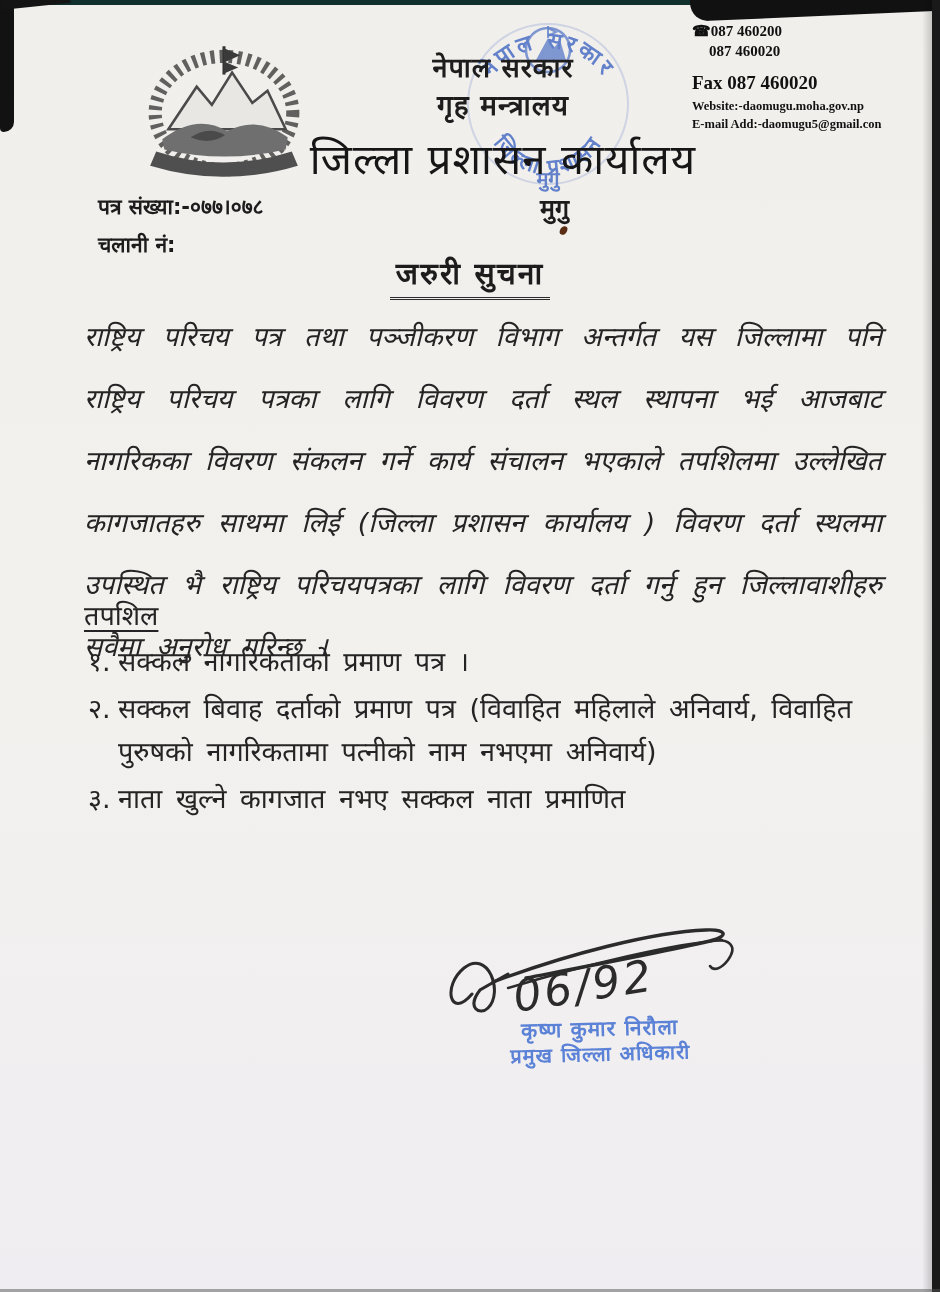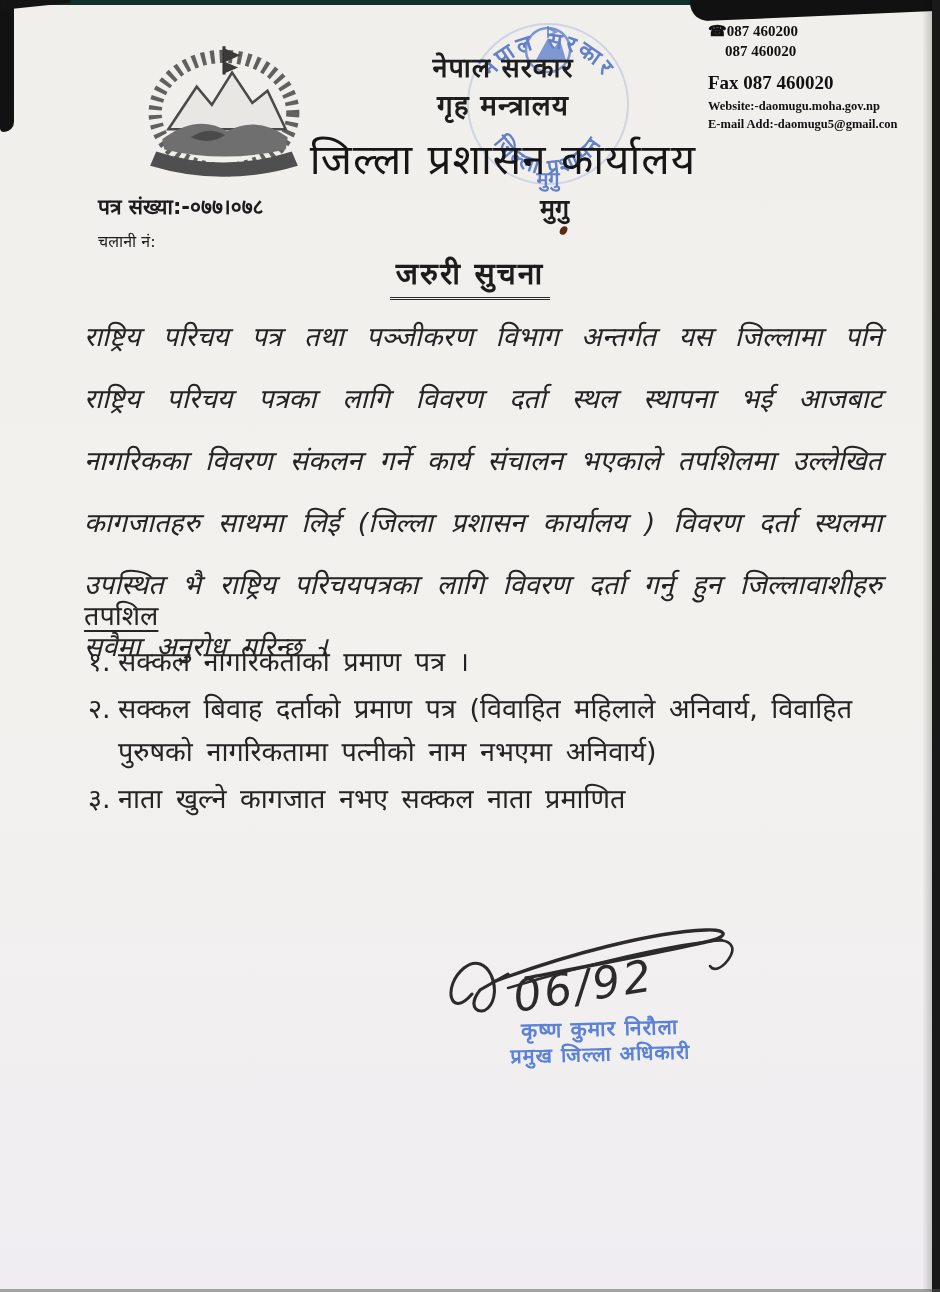--- a/index.html
+++ b/index.html
@@ -28,29 +28,29 @@
 
   
   .emblem{position:absolute;left:138px;top:40px;width:172px;height:142px;}
   .round-stamp{position:absolute;left:450px;top:8px;width:196px;height:190px;opacity:.85;}
   .head{position:absolute;left:0;top:48px;width:100%;text-align:center;padding-left:66px;
     box-sizing:border-box;}
   .gov{font-size:27px;font-weight:bold;color:#1d1d1d;letter-spacing:1px;}
   .ministry{font-size:28px;font-weight:bold;color:#1d1d1d;margin-top:0;letter-spacing:1px;}
   .office{font-size:42px;font-weight:normal;color:#161616;margin-top:6px;letter-spacing:1px;}
 
-  .contact{position:absolute;left:708px;top:22px;width:208px;
+  .contact{position:absolute;left:692px;top:22px;width:208px;
     font-family:"Liberation Serif",serif;font-weight:bold;color:#111;line-height:1.3;}
   .contact .ln1{font-size:15px;}
   .contact .ln2{font-size:15px;padding-left:17px;}
   .contact .ln3{font-size:19px;margin-top:10px;}
   .contact .ln4,.contact .ln5{font-size:12.5px;margin-top:2px;}
 
   .letter-no{position:absolute;left:98px;top:192px;font-size:21px;font-weight:bold;color:#1c1c1c;}
-  .chalani{position:absolute;left:98px;top:230px;font-size:16px;font-weight:normal;color:#1c1c1c;}
+  .chalani{position:absolute;left:98px;top:230px;font-size:21px;font-weight:bold;color:#1c1c1c;}
   .district{position:absolute;left:540px;top:190px;width:120px;font-size:25px;font-weight:bold;color:#1c1c1c;}
   .ink-dot{position:absolute;left:560px;top:226px;width:7px;height:9px;background:#5a2d14;
     border-radius:60% 40% 55% 45%;transform:rotate(20deg);}
 
   .doc-title{position:absolute;left:0;top:252px;width:100%;text-align:center;}
   .doc-title span{
     display:inline-block;font-size:30px;font-weight:bold;color:#1c1c1c;letter-spacing:2px;
     padding:0 6px 4px 6px;
     border-bottom:3px double #2a2a2a;}
 

